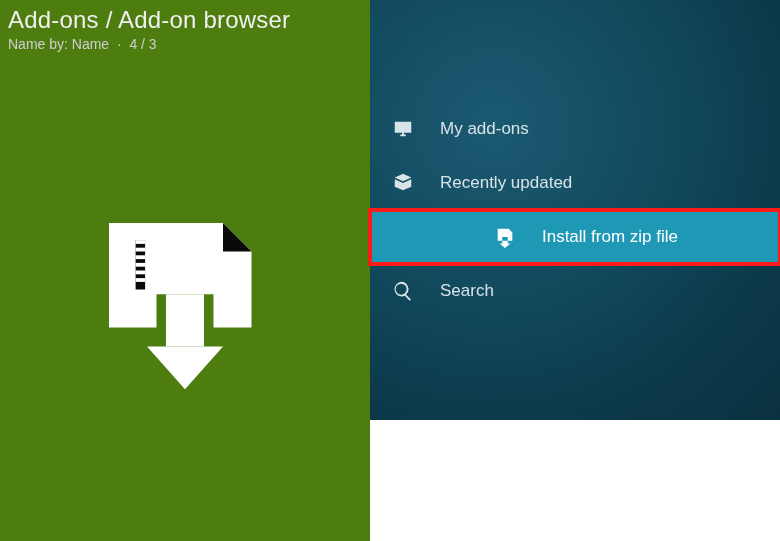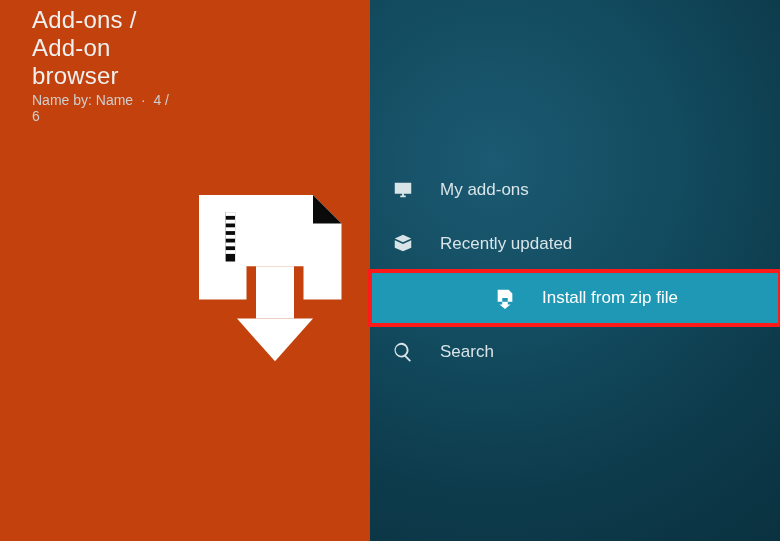--- a/index.html
+++ b/index.html
@@ -7,24 +7,23 @@
     width: 780px;
     height: 541px;
     font-family: Arial, Helvetica, sans-serif;
     overflow: hidden;
     display: flex;
     color: #dfe6e8;
   }
   .left-panel {
     width: 370px;
     height: 541px;
-    background: #c2410c;
+    background: #4d7c0f;
     display: flex;
-    flex-direction: row;
-    padding-left: 24px;
+    flex-direction: column;
   }
   .header {
     padding: 6px 10px 4px 8px;
   }
   .title {
     font-size: 24px;
     font-weight: 400;
     color: #f0f0f0;
     letter-spacing: 0.2px;
   }
@@ -36,21 +35,21 @@
   .preview {
     flex: 1;
     display: flex;
     align-items: center;
     justify-content: center;
   }
   .preview svg { width: 190px; height: 190px; }
 
   .right-panel {
     width: 410px;
-    height: 541px;
+    height: 420px;
     background: radial-gradient(circle at 30% 30%, #1b5a72 0%, #124a5e 40%, #0d3b4c 70%, #0a3140 100%);
     display: flex;
     flex-direction: column;
     justify-content: center;
     padding-left: 0;
   }
   .menu { list-style: none; width: 100%; }
   .menu-item {
     display: flex;
     align-items: center;
@@ -84,21 +83,21 @@
 </style>
 </head>
 <body>
 
 <div class="left-panel">
   <div class="header">
     <div class="title">Add-ons / Add-on browser</div>
     <div class="subtitle">
       <span>Name by: Name</span>
       <span> &nbsp;·&nbsp; </span>
-      <span>4 / 6</span>
+      <span>4 / 3</span>
     </div>
   </div>
   <div class="preview">
     <svg viewBox="0 0 200 200">
       <path fill="#ffffff" d="M20 20 L140 20 L170 50 L170 130 L130 130 L130 95 L70 95 L70 130 L20 130 Z"></path>
       <path fill="#0a0a0a" d="M140 20 L170 50 L140 50 Z"></path>
 
       <rect x="48" y="30" width="10" height="60" fill="#0a0a0a"></rect>
       <g fill="#ffffff">
         <rect x="48" y="30" width="10" height="4"></rect>

